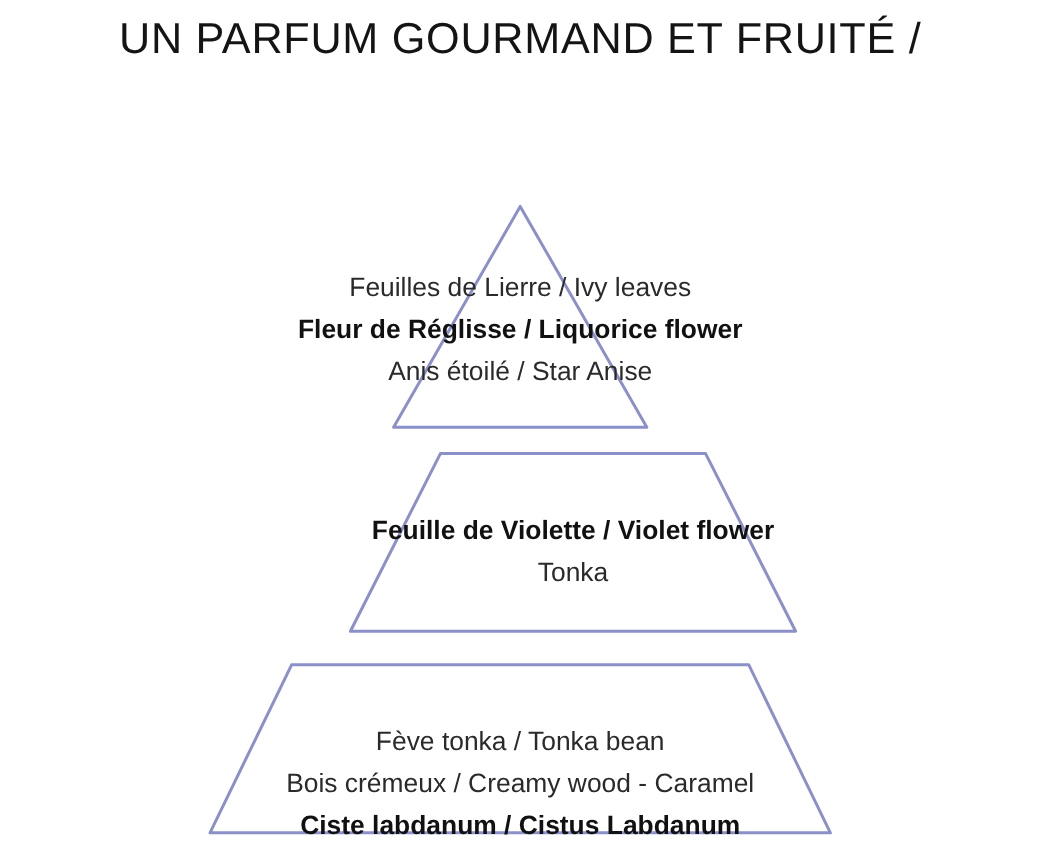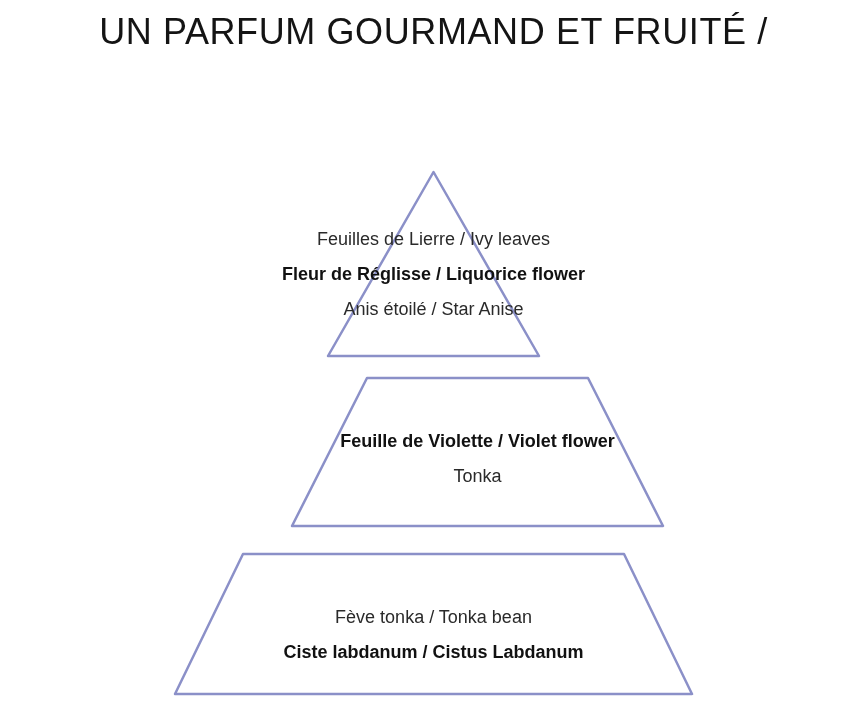--- a/index.html
+++ b/index.html
@@ -56,21 +56,21 @@
     height: 100%;
   }
 
   .tier-text {
     position: absolute;
     left: 0;
     width: 867px;
     text-align: center;
   }
   .note-line {
-    font-size: 18px;
+    font-size: 22px;
     line-height: 35px;
     color: #2a2a2a;
     white-space: nowrap;
   }
   .note-line.bold {
     font-weight: bold;
     color: #111111;
   }
 
   
@@ -111,17 +111,18 @@
       <div class="note-line">Tonka</div>
     </div>
   </div>
 
   <div class="tier" id="tier-base">
     <svg class="tier-shape" viewBox="0 0 867 148" preserveAspectRatio="none">
       <polygon points="243,4 624,4 692,144 175,144" fill="#ffffff" stroke="#8b90c8" stroke-width="2.5" stroke-linejoin="round"></polygon>
     </svg>
     <div class="tier-text">
       <div class="note-line">Fève tonka / Tonka bean</div>
+      <div class="note-line">Bois crémeux / Creamy wood - Caramel</div>
       <div class="note-line bold">Ciste labdanum / Cistus Labdanum</div>
     </div>
   </div>
 
 </div>
 
 </body></html>

